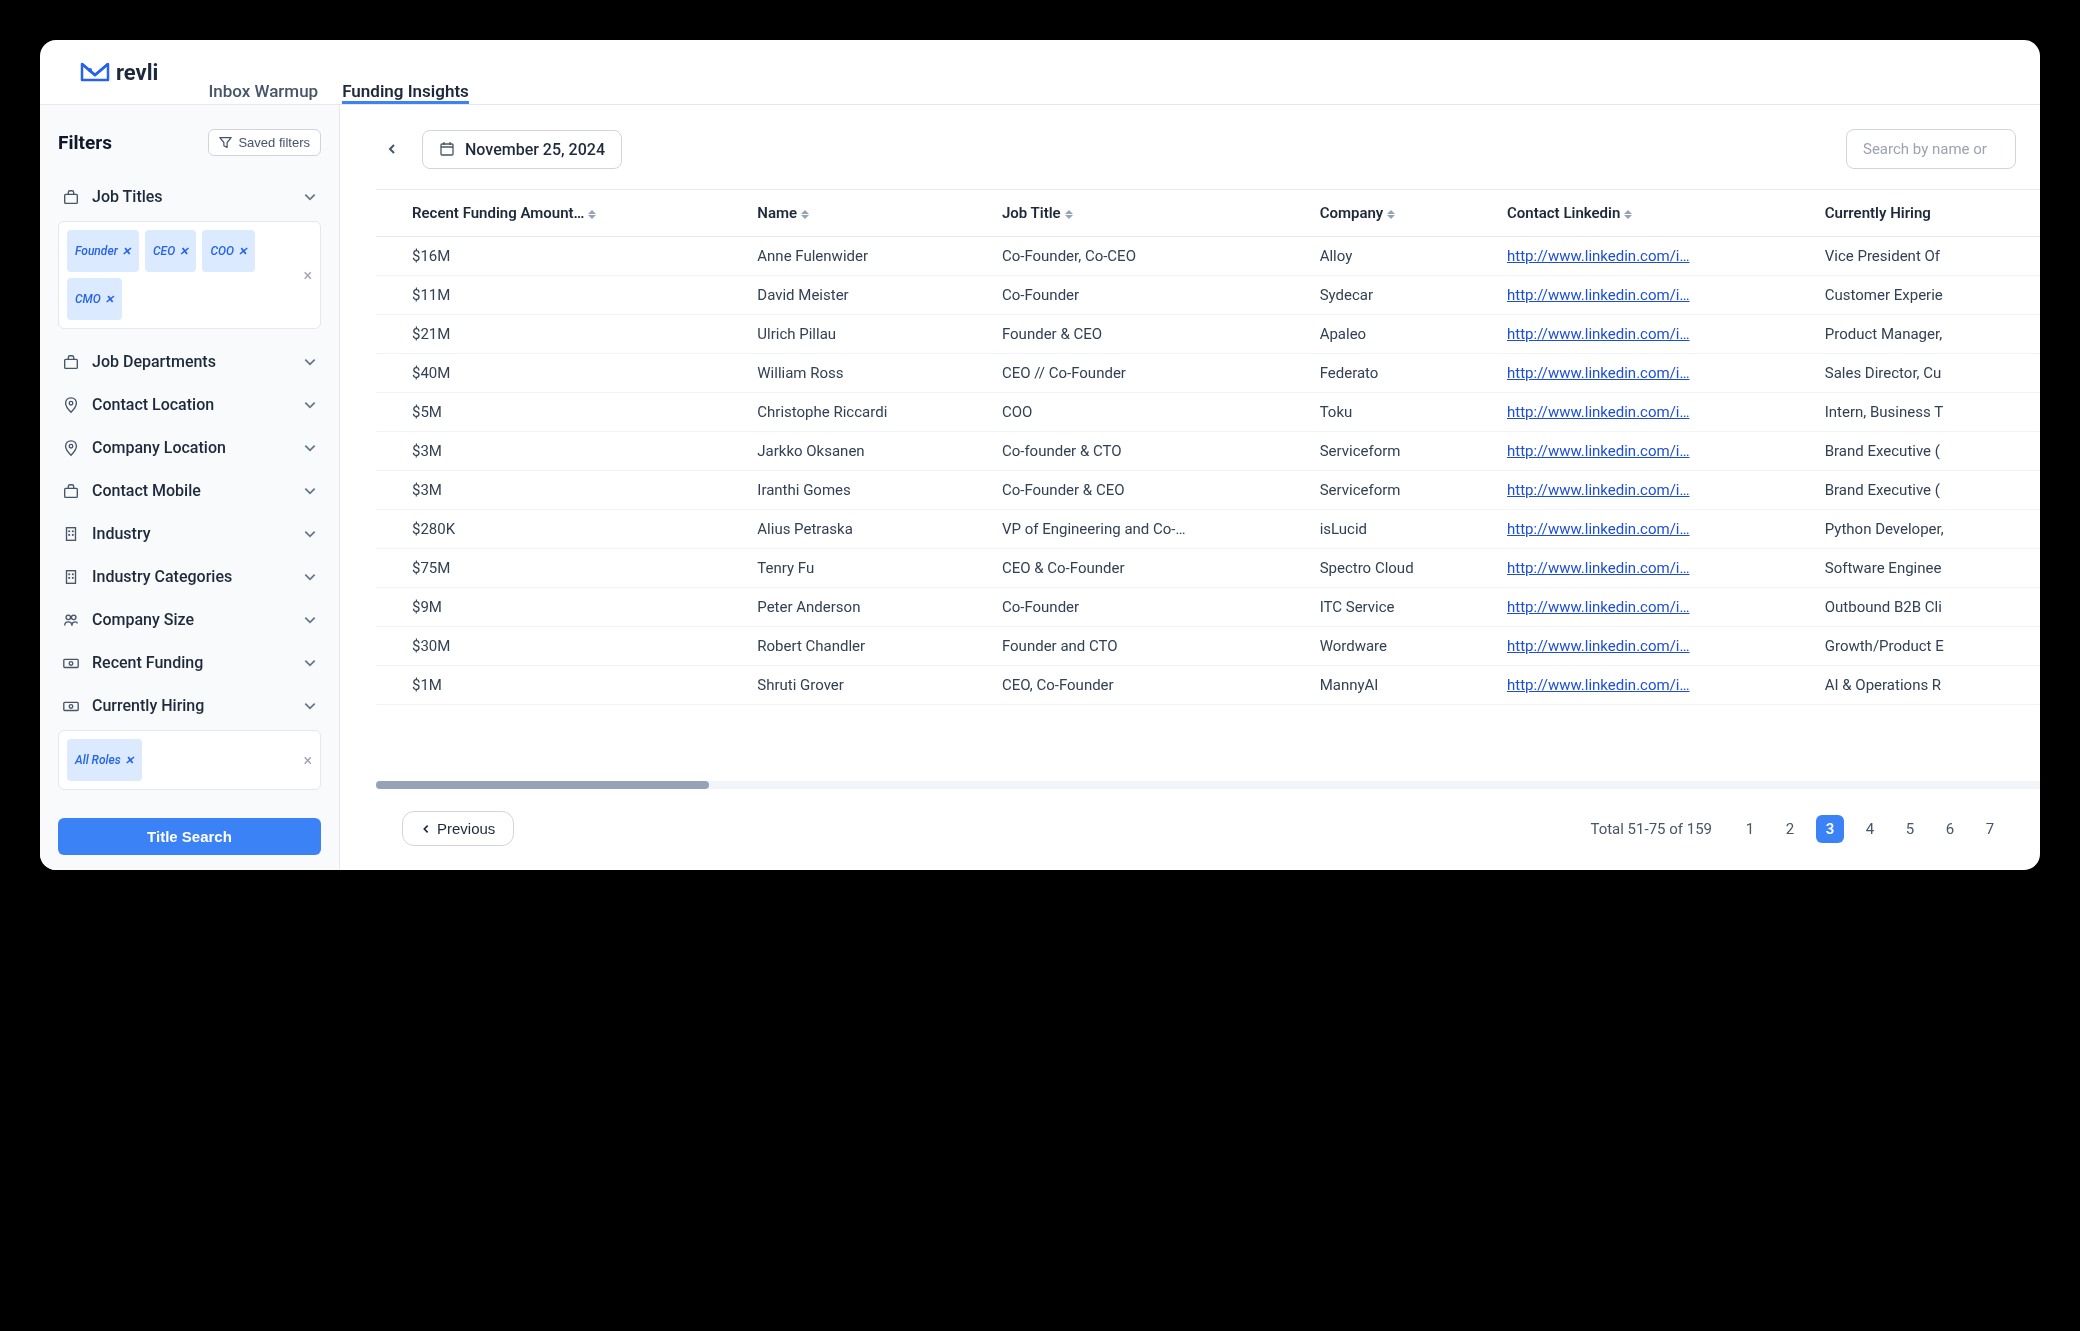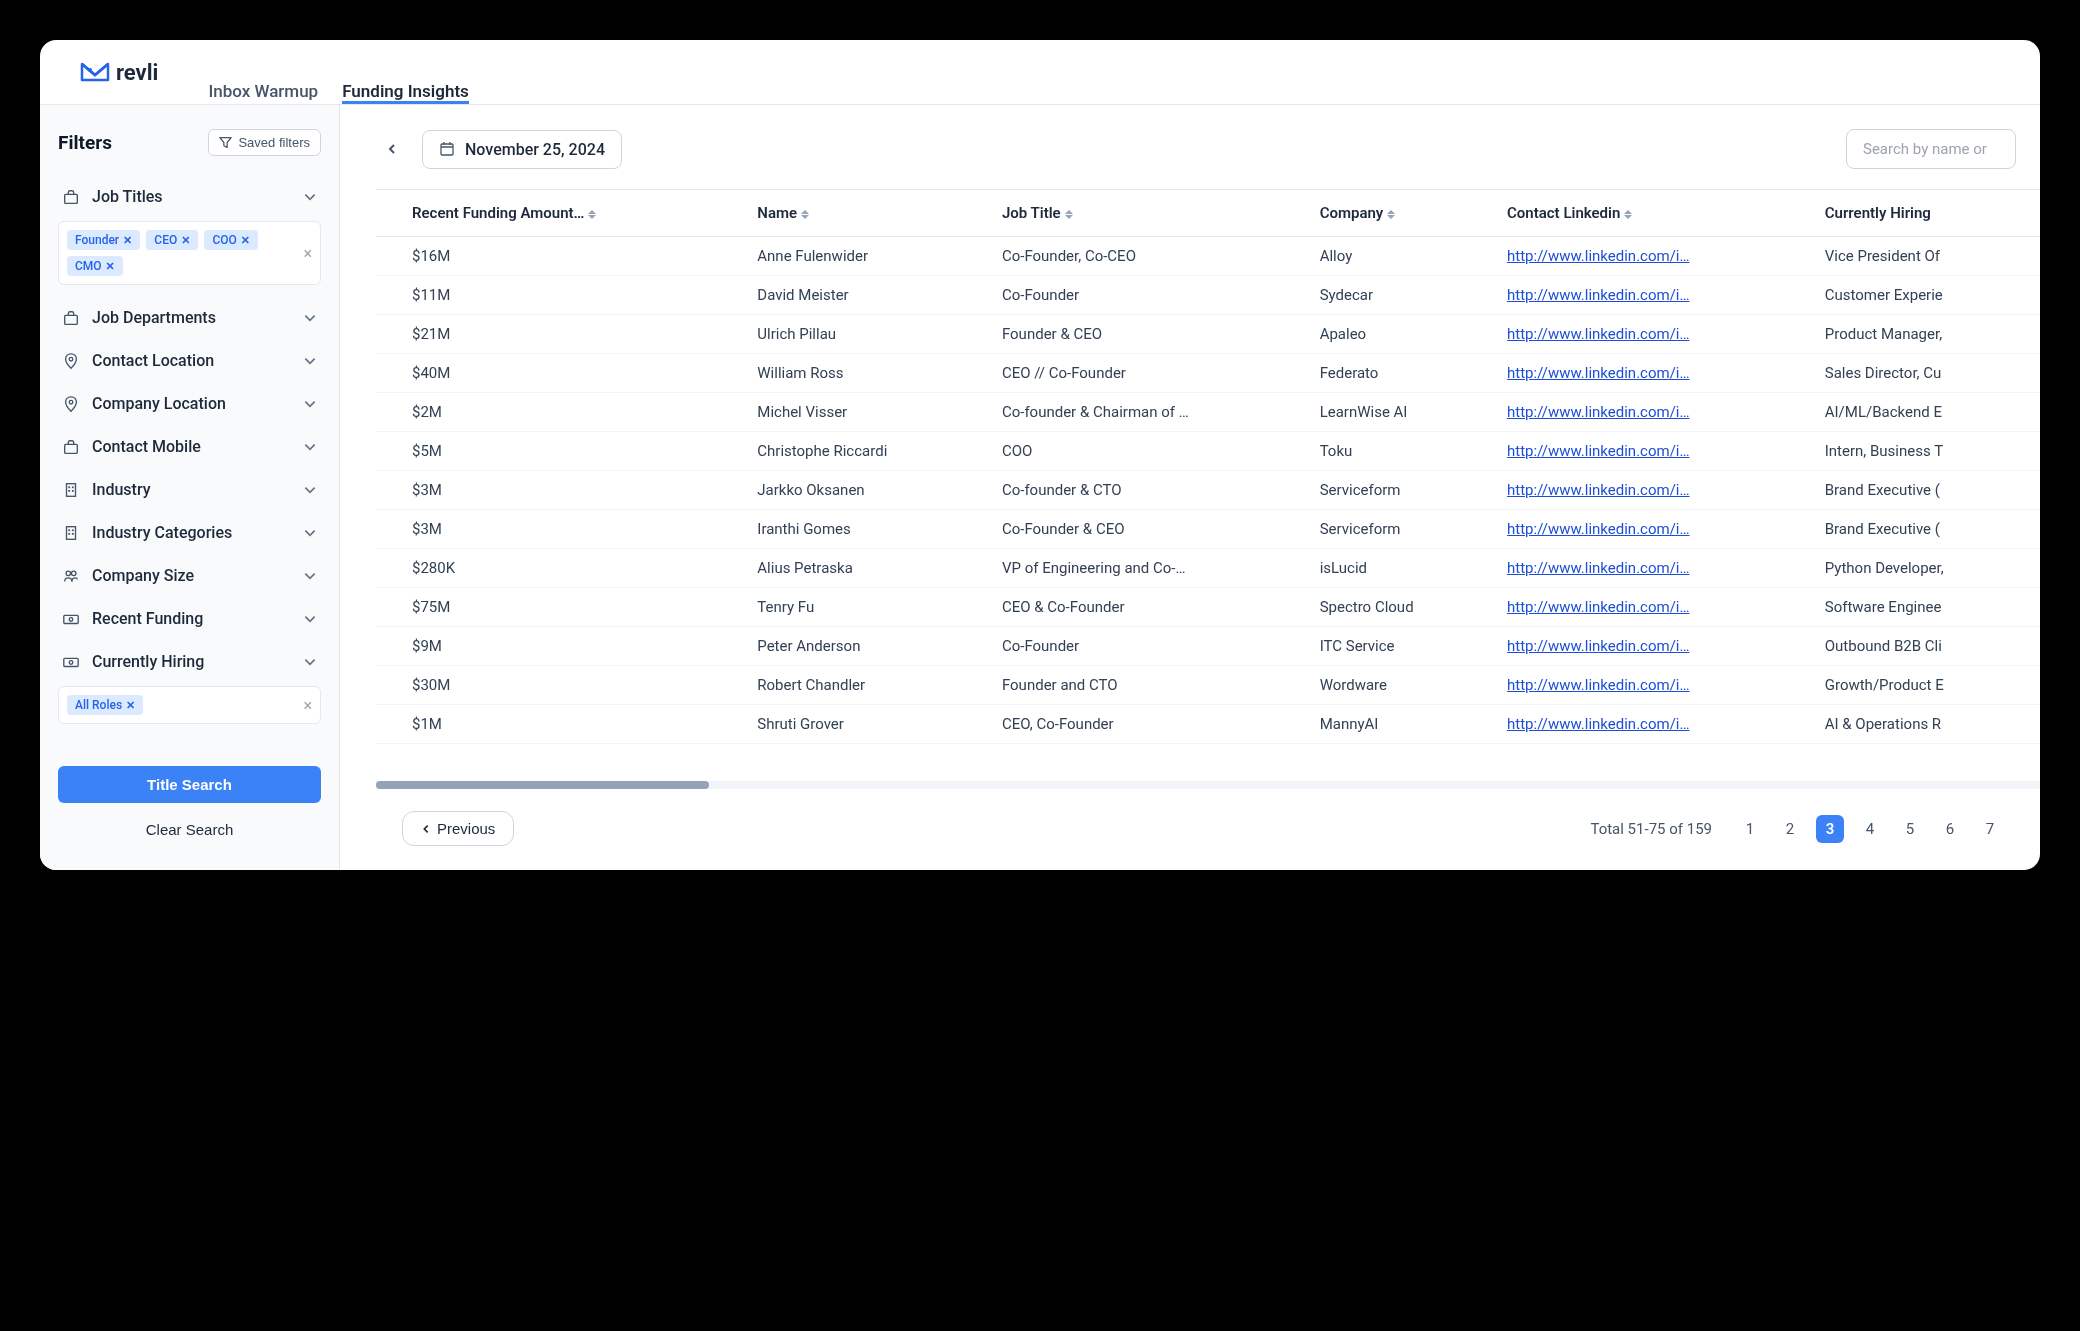--- a/index.html
+++ b/index.html
@@ -26,21 +26,21 @@
     .filter-svg-icon { width: 13px; height: 13px; }
     
     .filter-section { margin-bottom: 2px; }
     .filter-row { display: flex; align-items: center; gap: 12px; padding: 11px 4px; cursor: pointer; }
     .filter-icon { width: 18px; height: 18px; color: #475569; flex-shrink: 0; }
     .filter-label { flex: 1; font-size: 16px; color: #1e293b; font-weight: 500; }
     .chevron { width: 14px; height: 14px; color: #64748b; }
     
     .tag-box { background: #fff; border: 1px solid #e5e7eb; border-radius: 6px; padding: 8px; margin: 4px 0 10px 0; position: relative; }
     .tags { display: flex; flex-wrap: wrap; gap: 6px; }
-    .tag { background: #dbeafe; color: #2563eb; font-size: 12px; padding: 3px 8px; border-radius: 4px; display: flex; align-items: center; gap: 4px; font-weight: 500; }
+    .tag { background: #dbeafe; color: #2563eb; font-size: 12px; padding: 14px 8px; border-radius: 4px; display: flex; align-items: center; gap: 4px; font-weight: 500; font-style: italic; }
     .tag-x { cursor: pointer; font-weight: 700; font-size: 11px; }
     .tagbox-close { position: absolute; right: 8px; top: 50%; transform: translateY(-50%); color: #9ca3af; cursor: pointer; font-size: 16px; }
     
     .sidebar-actions { margin-top: auto; padding-top: 16px; }
     .save-search-btn { width: 100%; background: #3b82f6; color: #fff; font-size: 15px; font-weight: 600; padding: 10px; border: none; border-radius: 6px; cursor: pointer; margin-bottom: 10px; }
     .clear-search-btn { width: 100%; background: transparent; color: #1e293b; font-size: 15px; font-weight: 500; padding: 8px; border: none; cursor: pointer; }
     
     
     .content { flex: 1; padding: 24px 0 24px 36px; display: flex; flex-direction: column; overflow: hidden; }
     .toolbar { display: flex; align-items: center; gap: 14px; margin-bottom: 20px; padding-right: 24px; }
@@ -338,28 +338,20 @@
               </tr>
               <tr>
                 <td>$40M</td>
                 <td>William Ross</td>
                 <td>CEO // Co-Founder</td>
                 <td>Federato</td>
                 <td class="link-cell"><a>http://www.linkedin.com/i…</a></td>
                 <td>Sales Director, Cu</td>
               </tr>
               <tr>
-                <td>$2M</td>
-                <td>Michel Visser</td>
-                <td>Co-founder &amp; Chairman of …</td>
-                <td>LearnWise AI</td>
-                <td class="link-cell"><a>http://www.linkedin.com/i…</a></td>
-                <td>AI/ML/Backend E</td>
-              </tr>
-              <tr>
                 <td>$5M</td>
                 <td>Christophe Riccardi</td>
                 <td>COO</td>
                 <td>Toku</td>
                 <td class="link-cell"><a>http://www.linkedin.com/i…</a></td>
                 <td>Intern, Business T</td>
               </tr>
               <tr>
                 <td>$3M</td>
                 <td>Jarkko Oksanen</td>

